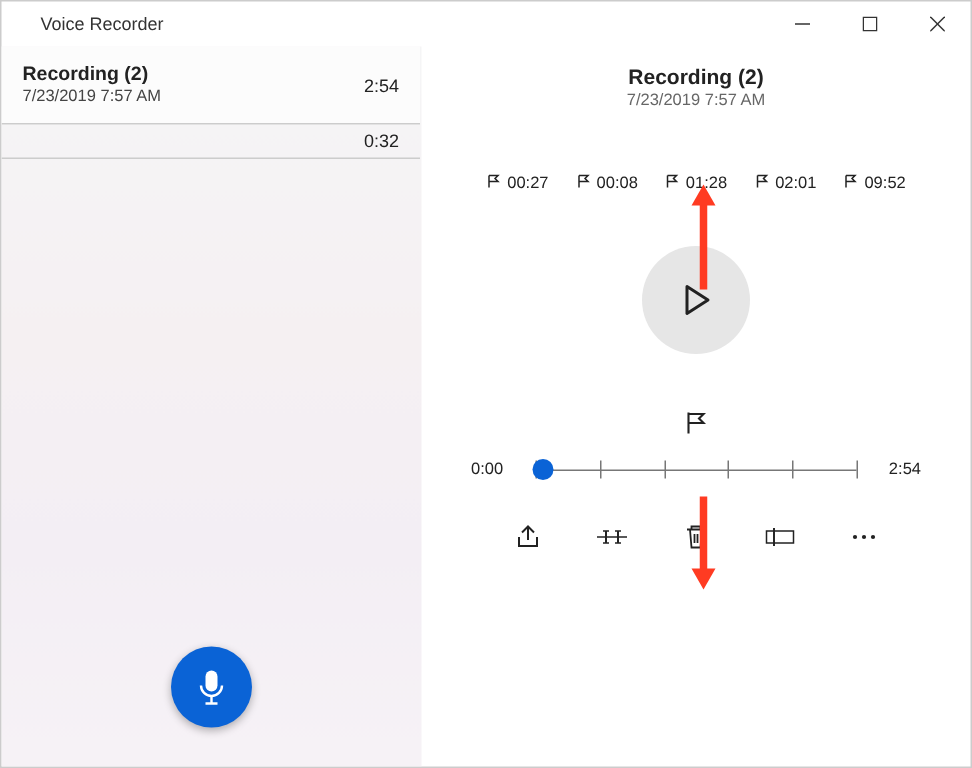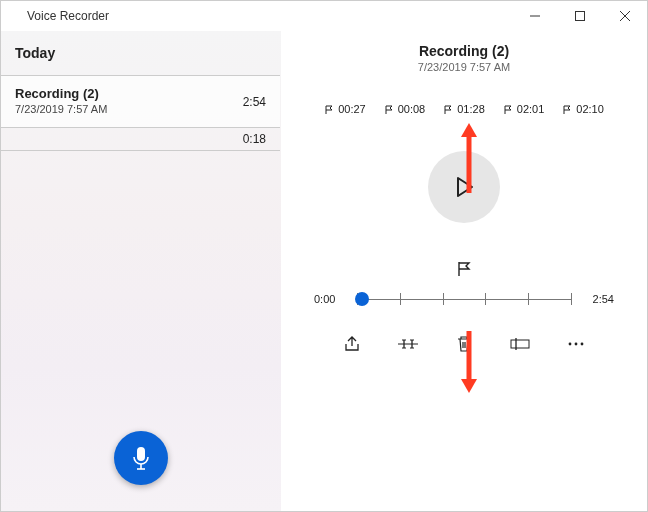--- a/index.html
+++ b/index.html
@@ -23,21 +23,21 @@
 
   .record-btn { position: absolute; bottom: 26px; left: 50%; transform: translateX(-50%); width: 54px; height: 54px; border-radius: 50%; background: #0a63d6; display: flex; align-items: center; justify-content: center; cursor: pointer; box-shadow: 0 2px 6px rgba(0,0,0,0.3); }
 
   
   .main { flex: 1; padding: 10px 20px 0; position: relative; display: flex; flex-direction: column; align-items: center; }
   .rec-head { text-align: center; margin-top: 2px; }
   .rec-head-title { font-size: 14px; font-weight: 600; color: #222; }
   .rec-head-date  { font-size: 11px; color: #666; margin-top: 2px; }
 
   .markers { display: flex; gap: 18px; margin-top: 30px; }
-  .marker { font-size: 11px; color: #222; display: flex; align-items: flex-end; gap: 4px; cursor: pointer; }
+  .marker { font-size: 11px; color: #222; display: flex; align-items: flex-start; gap: 4px; cursor: pointer; margin-top: 13px; }
 
   .play-btn { width: 72px; height: 72px; border-radius: 50%; background: #e6e6e6; display: flex; align-items: center; justify-content: center; margin-top: 36px; cursor: pointer; }
 
   .pos-flag { margin-top: 38px; cursor: pointer; }
 
   .timeline-wrap { margin-top: 8px; width: 300px; display: flex; align-items: center; gap: 22px; }
   .tl-label { font-size: 11px; color: #222; }
   .timeline { flex: 1; height: 20px; position: relative; }
   .track { position: absolute; left: 0; right: 0; top: 50%; height: 1px; background: #777; }
   .tick { position: absolute; top: 4px; bottom: 4px; width: 1px; background: #777; }
@@ -71,30 +71,29 @@
       <svg width="10" height="10">
         <line x1="0" y1="0" x2="10" y2="10"></line>
         <line x1="10" y1="0" x2="0" y2="10"></line>
       </svg>
     </div>
 </div>
 
 <div class="content">
 
   <div class="sidebar">
-    <div class="section-header">Today</div>
 
     <div class="rec-item selected">
       <div class="rec-title">Recording (2)</div>
       <div class="rec-date">7/23/2019 7:57 AM</div>
       <div class="rec-dur">2:54</div>
     </div>
 
     <div class="rec-item">
-      <div class="rec-dur">0:18</div>
+      <div class="rec-dur">0:32</div>
     </div>
 
     <div class="record-btn">
       <svg width="20" height="26" viewBox="0 0 20 26">
         <rect x="6" y="2" width="8" height="14" rx="4" fill="#fff"></rect>
         <path d="M3 12 a7 7 0 0 0 14 0" stroke="#fff" stroke-width="1.6" fill="none"></path>
         <line x1="10" y1="19" x2="10" y2="24" stroke="#fff" stroke-width="1.6"></line>
         <line x1="6" y1="24" x2="14" y2="24" stroke="#fff" stroke-width="1.6"></line>
       </svg>
     </div>
@@ -128,21 +127,21 @@
       <div class="marker">
           <svg width="10" height="10">
             <path d="M2 1v8 M2 1h6l-2 2 2 2H2" stroke="#222" stroke-width="1" fill="none"></path>
           </svg>
           <span>02:01</span>
         </div>
       <div class="marker">
           <svg width="10" height="10">
             <path d="M2 1v8 M2 1h6l-2 2 2 2H2" stroke="#222" stroke-width="1" fill="none"></path>
           </svg>
-          <span>02:10</span>
+          <span>09:52</span>
         </div>
     </div>
 
     <div class="play-btn">
       <svg width="22" height="24" viewBox="0 0 22 24">
         <path d="M5 3 L19 12 L5 21 Z" fill="none" stroke="#222" stroke-width="2" stroke-linejoin="round"></path>
       </svg>
     </div>
 
     <div class="pos-flag">

